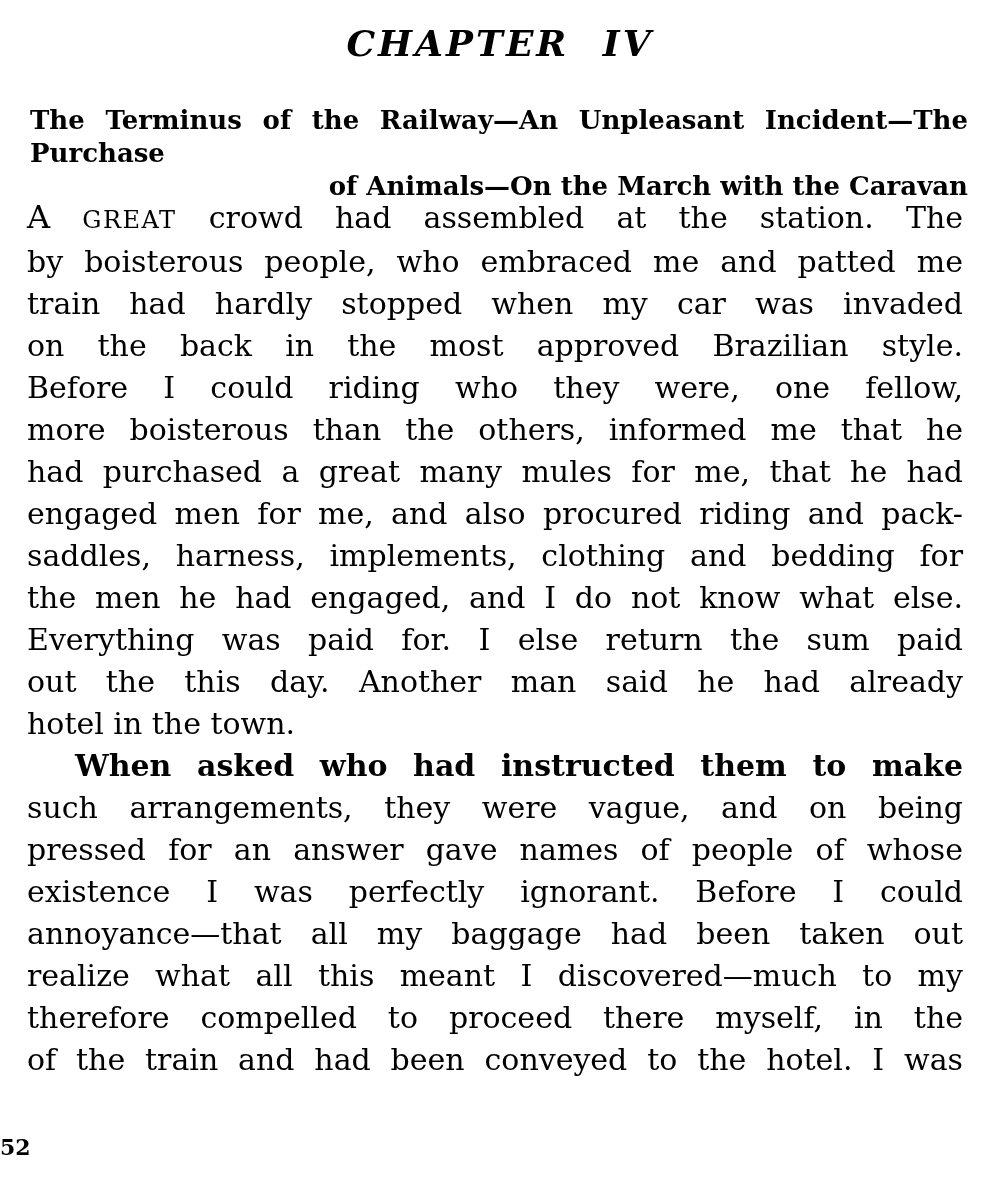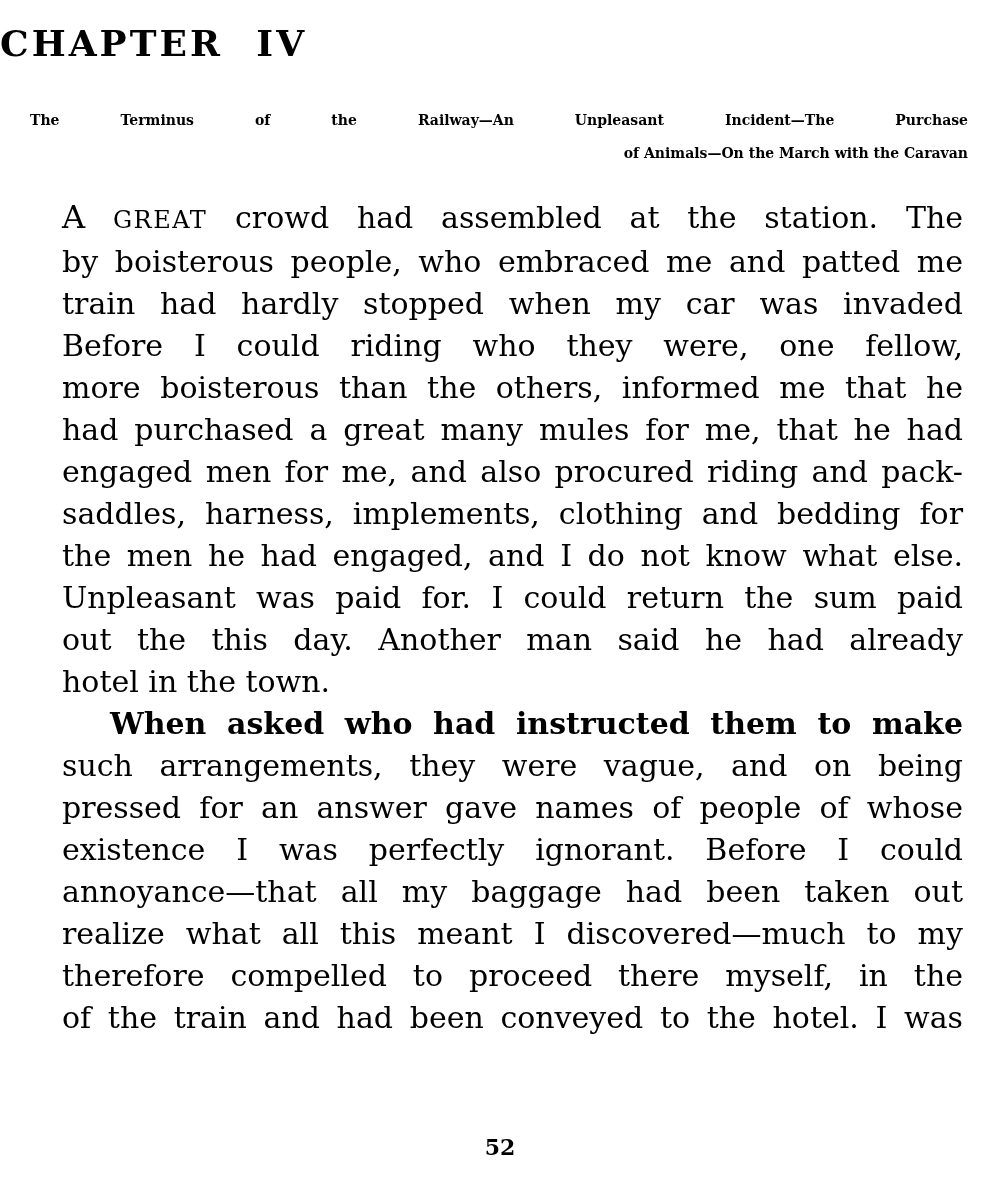--- a/index.html
+++ b/index.html
@@ -14,32 +14,34 @@
     background: #ffffff;
     color: #000000;
     font-family: "DejaVu Serif", "Liberation Serif", serif;
     overflow: hidden;
   }
   .chapter-heading {
     position: absolute;
     top: 22px;
     left: 0;
     width: 100%;
+    text-align: center;
     font-size: 36px;
     font-weight: bold;
     letter-spacing: 3px;
     word-spacing: 18px;
     margin: 0;
+    font-style: italic;
   }
   .chapter-subtitle {
     position: absolute;
     top: 104px;
     left: 30px;
     width: 938px;
-    font-size: 14px;
+    font-size: 26px;
     font-weight: bold;
     line-height: 33px;
   }
   .subtitle-line.stretch {
     text-align: justify;
     text-align-last: justify;
   }
   .subtitle-line.center {
     text-align: right;
   }
@@ -48,42 +50,41 @@
     top: 196px;
     left: 27px;
     width: 936px;
     font-size: 30px;
     line-height: 42px;
   }
   .line {
     text-align: justify;
     text-align-last: justify;
     white-space: normal;
-    margin-left: 35px;
   }
   .line.para-end {
     text-align-last: left;
   }
   .line.indent {
     text-indent: 48px;
     font-weight: bold;
   }
   .lead-cap {
     font-size: 32px;
   }
   .smallcaps {
     font-size: 24px;
     letter-spacing: 1.5px;
   }
   .page-number {
     position: absolute;
     top: 1134px;
     left: 0;
     width: 100%;
-    text-align: center;
+    text-align: left;
     font-size: 22px;
     font-weight: bold;
   }
 </style>
 </head>
 <body>
 
 <div class="page">
 
   <h1 class="chapter-heading">CHAPTER IV</h1>
@@ -91,27 +92,28 @@
   <div class="chapter-subtitle">
     <div class="subtitle-line stretch">The Terminus of the Railway—An Unpleasant Incident—The Purchase</div>
     <div class="subtitle-line center">of Animals—On the March with the Caravan</div>
   </div>
 
   <div class="body-text">
 
     <div class="line"><span class="lead-cap">A</span> <span class="smallcaps">GREAT</span> <span>crowd had assembled at the station.  The</span></div>
     <div class="line">by boisterous people, who embraced me and patted me</div>
     <div class="line">train had hardly stopped when my car was invaded</div>
+    <div class="line">on the back in the most approved Brazilian style.</div>
     <div class="line">Before I could riding who they were, one fellow,</div>
     <div class="line">more boisterous than the others, informed me that he</div>
     <div class="line">had purchased a great many mules for me, that he had</div>
     <div class="line">engaged men for me, and also procured riding and pack-</div>
     <div class="line">saddles, harness, implements, clothing and bedding for</div>
     <div class="line">the men he had engaged, and I do not know what else.</div>
-    <div class="line">Unpleasant was paid for.  I could return the sum paid</div>
+    <div class="line">Everything was paid for.  I else return the sum paid</div>
     <div class="line">out the this day.  Another man said he had already</div>
     <div class="line para-end">hotel in the town.</div>
 
     <div class="line indent">When asked who had instructed them to make</div>
     <div class="line">such arrangements, they were vague, and on being</div>
     <div class="line">pressed for an answer gave names of people of whose</div>
     <div class="line">existence I was perfectly ignorant.  Before I could</div>
     <div class="line">annoyance—that all my baggage had been taken out</div>
     <div class="line">realize what all this meant I discovered—much to my</div>
     <div class="line">therefore compelled to proceed there myself, in the</div>

